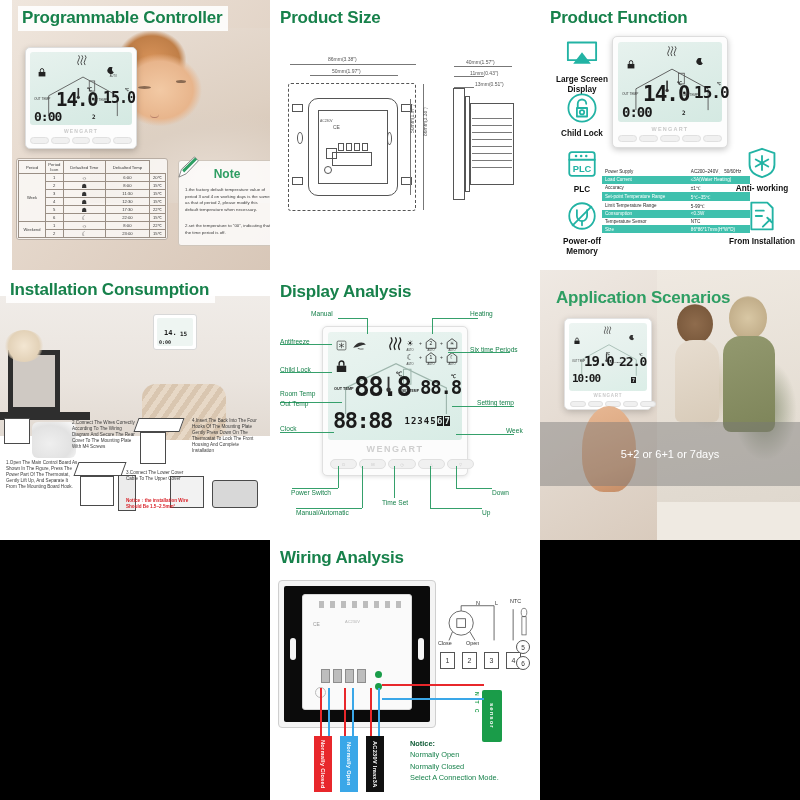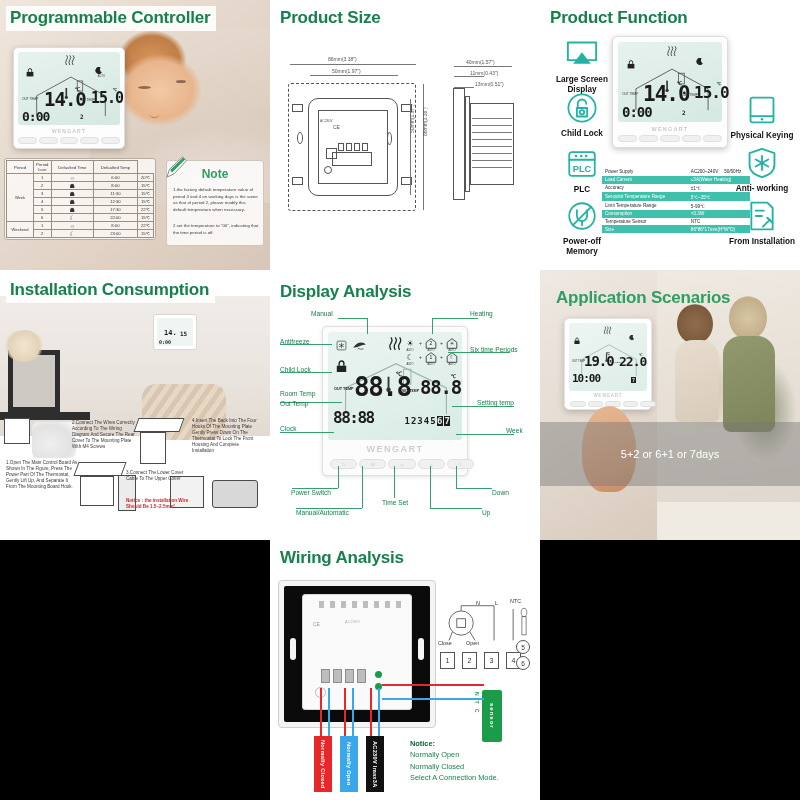--- a/index.html
+++ b/index.html
@@ -21,21 +21,21 @@
   
   .title {
     position:absolute; z-index:20;
     font-size:17px; font-weight:bold; color:#17814b;
     letter-spacing:-0.2px; white-space:nowrap;
   }
   .title.boxed { background:rgba(255,255,255,0.88); padding:2px 6px 3px 4px; }
   .title.light { color:#2e9e63; }
 
   
-  .p1 { background:linear-gradient(135deg,#efe6dd 0%,#e6d9cd 40%,#d8c7b8 100%); }
+  .p1 { background:linear-gradient(135deg,#efe6dd 0%,#e6d9cd 40%,#d8c7b8 100%);margin-left:12px; }
   .p1 .babyphoto {
     position:absolute; right:-10px; top:28px; width:190px; height:175px;
     background:
       radial-gradient(ellipse 60px 52px at 70px 62px, #f2c9a4 0%, #e8b58c 55%, rgba(232,181,140,0) 70%),
       radial-gradient(ellipse 46px 40px at 62px 32px, #d8935a 0%, #c07f48 60%, rgba(192,127,72,0) 75%),
       radial-gradient(ellipse 120px 70px at 120px 150px, #e7dcd2 0%, #ddd0c3 70%, rgba(221,208,195,0) 100%),
       linear-gradient(160deg,#e9ded4 0%,#ded0c2 55%,#cfbdac 100%);
   }
   .p1 .eye { position:absolute; width:13px; height:3px; background:#8a6a52; border-radius:50%; }
   .p1 .mouth { position:absolute; width:9px; height:4px; border-bottom:1.6px solid #b8806a; border-radius:0 0 8px 8px; }
@@ -397,31 +397,20 @@
           <circle class="tl" cx="20" cy="20" r="15"></circle>
           <path class="tl" d="M14 13 v7 a6 6 0 0 0 12 0 v-7"></path>
           <line class="tl" x1="20" y1="26" x2="20" y2="31"></line>
           <line class="tl" x1="9" y1="31" x2="31" y2="9"></line>
         </svg>
       </div>
       <div class="flabel">Power-off
 Memory</div>
     </div>
 
-    <div class="fcol" style="right:4px;top:92px;">
-      <div class="ficon">
-        <svg viewBox="0 0 36 34" width="32" height="30">
-          <rect class="tl" x="5" y="3" width="26" height="28" rx="2"></rect>
-          <line class="tl" x1="5" y1="24" x2="31" y2="24"></line>
-          <circle class="tlf" cx="18" cy="27.5" r="1.4"></circle>
-        </svg>
-      </div>
-      <div class="flabel">Physical
-Keying</div>
-    </div>
     <div class="fcol" style="right:4px;top:145px;">
       <div class="ficon">
         <svg viewBox="0 0 36 38" width="32" height="34">
           <path class="tl" d="M18 3 L32 8 v13 c0 8 -7 12 -14 14 c-7 -2 -14 -6 -14 -14 V8 z"></path>
           <g class="tl" stroke-width="1.6">
             <line x1="18" y1="11" x2="18" y2="27"></line>
             <line x1="11" y1="15" x2="25" y2="23"></line>
             <line x1="25" y1="15" x2="11" y2="23"></line>
           </g>
         </svg>
@@ -651,21 +640,21 @@
           <rect x="51" y="20" width="2" height="13" fill="#333"></rect>
         </svg>
 
         <div class="seg" style="position:absolute;left:26px;top:40px;font-size:26px;letter-spacing:-1.5px;">88.8</div>
         <div style="position:absolute;left:68px;top:38px;font-size:6px;font-weight:bold;color:#222;">℃</div>
         <div style="position:absolute;left:6px;top:55px;font-size:3.8px;font-weight:bold;color:#222;">OUT TEMP</div>
         <div class="seg" style="position:absolute;left:92px;top:44px;font-size:19px;letter-spacing:-1.2px;">88.8</div>
         <div style="position:absolute;left:123px;top:41px;font-size:5px;font-weight:bold;color:#222;">℃</div>
         <div style="position:absolute;left:74px;top:57px;font-size:3.4px;font-weight:bold;color:#222;">SET TEMP</div>
 
-        <div class="seg" style="position:absolute;left:5px;top:76px;font-size:16px;letter-spacing:-1.5px;">88:88</div>
+        <div class="seg" style="position:absolute;left:5px;top:76px;font-size:22px;letter-spacing:-1.5px;">88:88</div>
 
         <div id="p5-week" style="position:absolute;left:76px;top:84px;display:flex;gap:0px;align-items:center;">
             <span class="seg" style="font-size:9px;padding:0 .5px;">1</span>
             <span class="seg" style="font-size:9px;padding:0 .5px;">2</span>
             <span class="seg" style="font-size:9px;padding:0 .5px;">3</span>
             <span class="seg" style="font-size:9px;padding:0 .5px;">4</span>
             <span class="seg" style="font-size:9px;padding:0 .5px;">5</span>
             <span class="seg" style="font-size:9px;padding:0 .5px;background:#1b1b1b;color:#e2f0ec;margin:0 .5px;">6</span>
             <span class="seg" style="font-size:9px;padding:0 .5px;background:#1b1b1b;color:#e2f0ec;margin:0 .5px;">7</span>
           </div>

